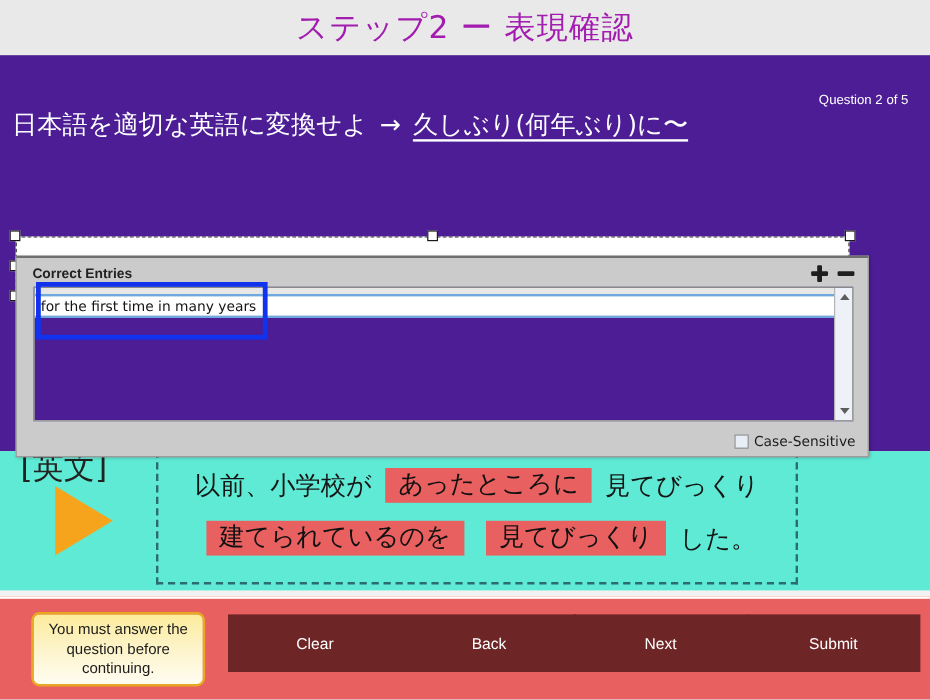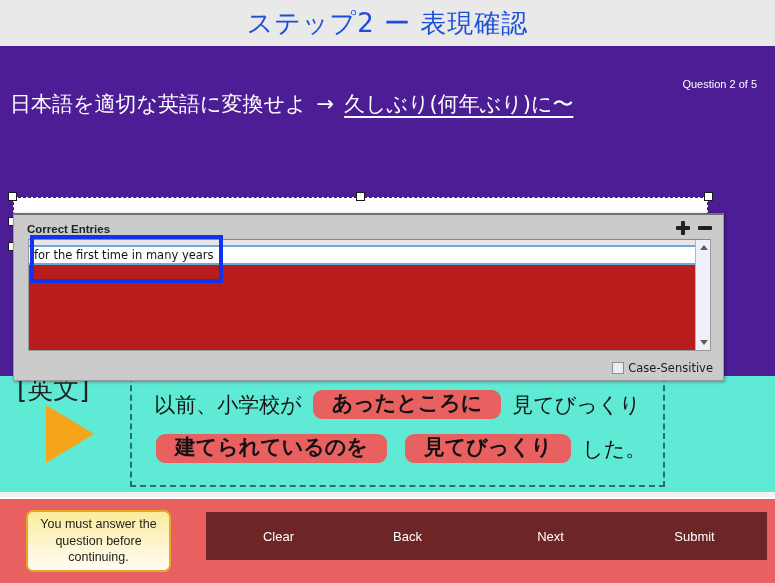--- a/index.html
+++ b/index.html
@@ -11,21 +11,21 @@
   }
   #root { position: relative; width: 775px; height: 583px; background: #f2f2f2; }
 
   
   .titlebar {
     position: absolute; left: 0; top: 0; width: 775px; height: 46px;
     background: #e9e9e9;
     display: flex; align-items: center; justify-content: center;
   }
   .titlebar .title {
-    font-size: 26px; color: #1d4ed8; letter-spacing: 1px;
+    font-size: 26px; color: #a21caf; letter-spacing: 1px;
     font-family: "DejaVu Sans", "Liberation Sans", sans-serif;
   }
 
   
   .teal-panel {
     position: absolute; left: 0; top: 46px; width: 775px; height: 330px;
     background: #4c1d95;
   }
   .qcount {
     position: absolute; right: 18px; top: 32px;
@@ -84,21 +84,21 @@
     position: absolute; left: 3px; top: 8px; width: 14px; height: 4px;
     background: #1f1f1f; border-radius: 1px;
   }
   .tool-btn .bar-v {
     position: absolute; left: 8px; top: 3px; width: 4px; height: 14px;
     background: #1f1f1f; border-radius: 1px;
   }
 
   .listbox {
     position: absolute; left: 14px; top: 24px; width: 683px; height: 112px;
-    background: #b91c1c;
+    background: #4c1d95;
     border: 1px solid #9b9b9b;
     border-top-color: #8a8a8a;
   }
   .list-rows { position: absolute; left: 0; top: 0; right: 15px; }
   .list-row {
     height: 20px; background: #ffffff;
     border-top: 2px solid #6fa8dc; border-bottom: 2px solid #6fa8dc;
     display: flex; align-items: center;
     padding-left: 5px;
     font-size: 11.5px; color: #141414;
@@ -170,23 +170,22 @@
   .sent-line {
     display: flex; align-items: center; justify-content: center;
     white-space: nowrap;
     font-size: 21px; color: #151515;
     font-family: "DejaVu Sans", "Liberation Sans", sans-serif;
   }
   .sent-line.l1 { position: absolute; left: 0; right: 0; top: 24px; }
   .sent-line.l2 { position: absolute; left: 0; right: 0; top: 68px; }
   .tok {
     background: #e8605f; color: #111;
-    border-radius: 9px; padding: 3px 19px 5px; margin: 0 9px;
+    border-radius: 0; padding: 3px 11px 5px; margin: 0 9px;
     line-height: 1;
-    font-weight: bold;
   }
   .plain { padding: 0 2px; }
   
   .tok-stub {
     position: absolute; width: 110px; height: 8px;
     background: #e8605f; border-radius: 9px 9px 0 0;
     top: -8px;
   }
   .stub-a { left: 135px; }
   .stub-b { left: 270px; width: 75px; }
@@ -204,21 +203,21 @@
     display: flex; align-items: center; justify-content: center;
     text-align: center; font-size: 12.5px; color: #1c1c1c; line-height: 1.35;
     padding: 0 6px;
   }
   .abtn {
     position: absolute; top: 13px; width: 145px; height: 48px;
     background: #6e2526;
     display: flex; align-items: center; justify-content: center;
     color: #ffffff; font-size: 13px; cursor: default;
   }
-  .b-clear  { left: 206px; }
+  .b-clear  { left: 190px; }
   .b-back   { left: 335px; }
   .b-next   { left: 478px; }
   .b-submit { left: 622px; }
 </style>
 </head>
 <body>
 
 <div id="root">
 
   <div class="titlebar">

